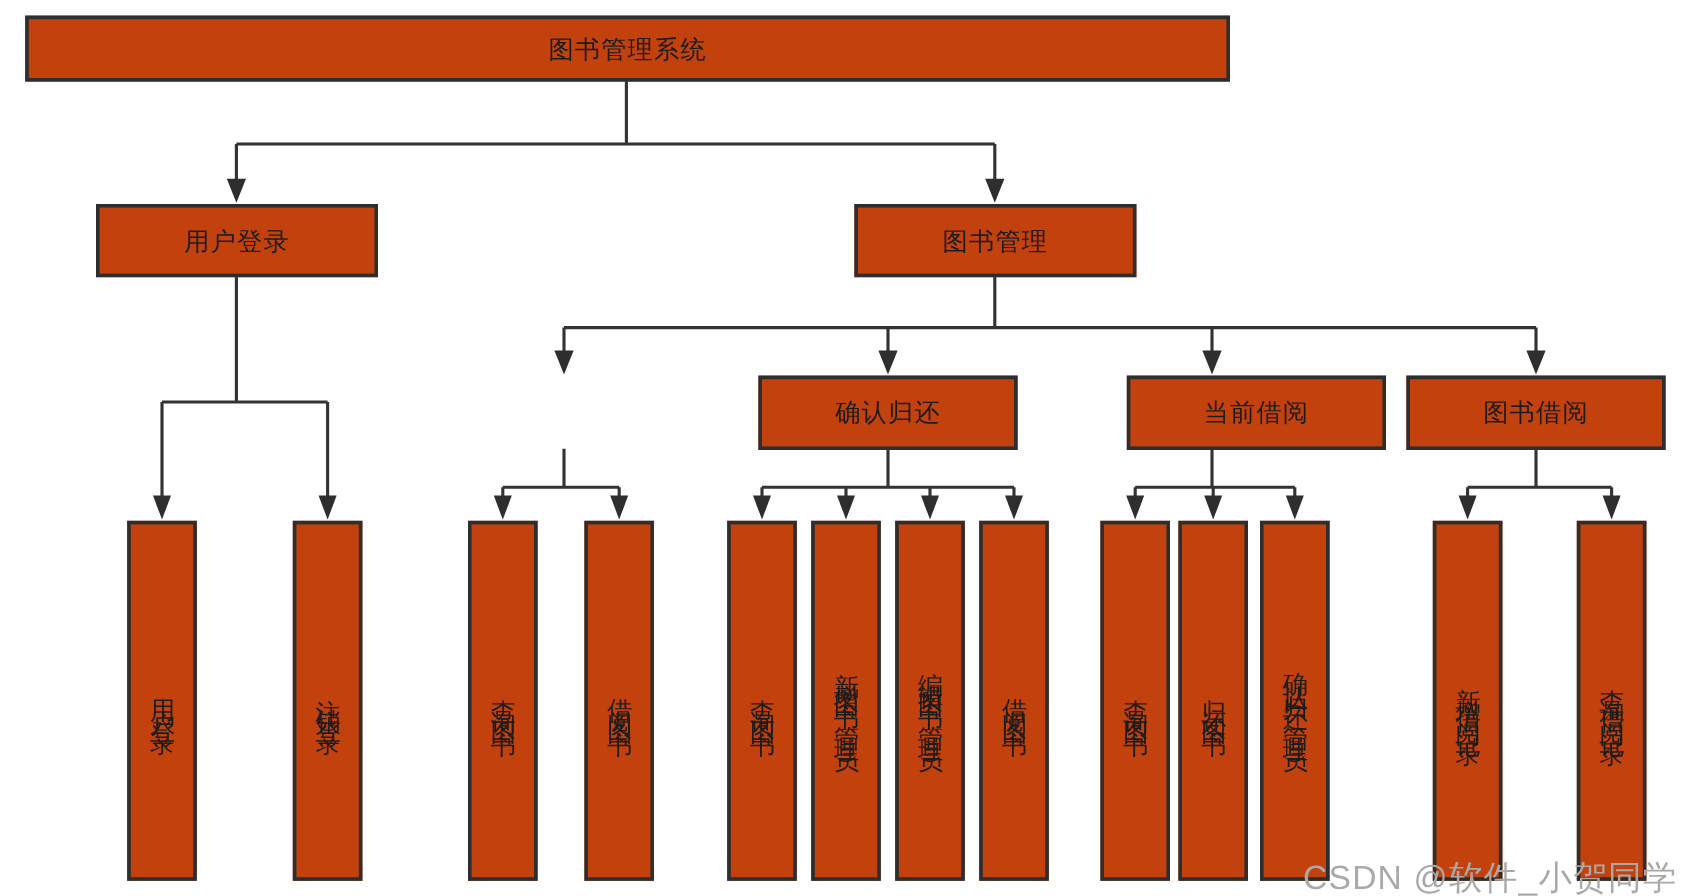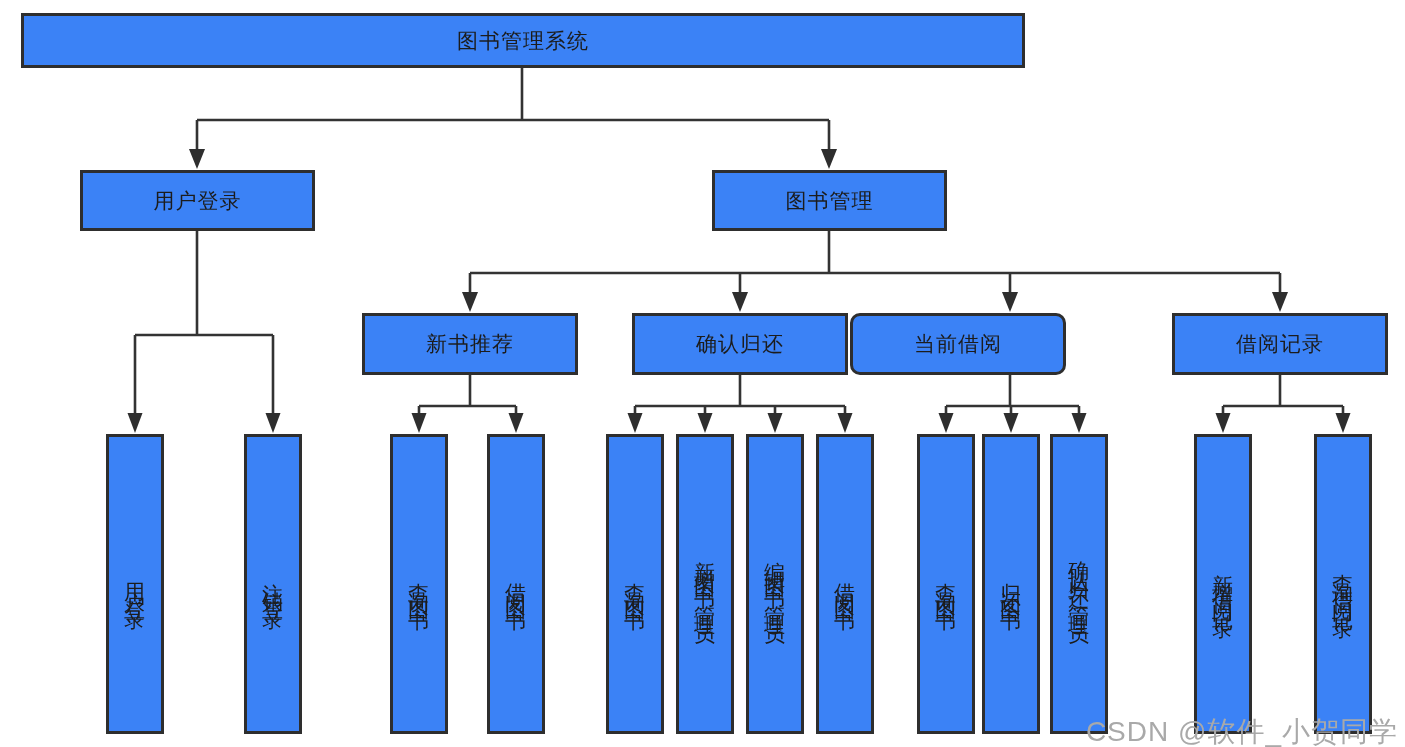--- a/index.html
+++ b/index.html
@@ -8,21 +8,21 @@
     width:1405px; height:747px;
     background:#ffffff;
     font-family:"Liberation Sans","DejaVu Sans",sans-serif;
     overflow:hidden;
   }
   #wires { position:absolute; left:0; top:0; width:1405px; height:747px; }
   .box {
     position:absolute;
     box-sizing:border-box;
     border:3px solid #2e2e2e;
-    background:#3b82f6;
+    background:#c2410c;
     display:flex;
     align-items:center;
     justify-content:center;
     color:#1c1c1c;
   }
   .hlabel {
     font-size:21px;
     letter-spacing:1px;
     white-space:nowrap;
   }
@@ -35,21 +35,21 @@
     white-space:nowrap;
   }
   
   .n-root   { left:21px;  top:13px;  width:1004px; height:55px; }
   
   .n-bA     { left:80px;  top:170px; width:235px; height:61px; }
   .n-bB     { left:712px; top:170px; width:235px; height:61px;align-items:center; }
   
   .n-s1     { left:362px;  top:313px; width:216px; height:62px; }
   .n-s2     { left:632px;  top:313px; width:216px; height:62px; }
-  .n-s3     { left:850px;  top:313px; width:216px; height:62px;border-radius:10px; }
+  .n-s3     { left:939px;  top:313px; width:216px; height:62px; }
   .n-s4     { left:1172px; top:313px; width:216px; height:62px; }
   
   .leaf     { top:434px; width:58px; height:300px; }
   .n-a1 { left:106px; }  .n-a2 { left:244px; }
   .n-b1 { left:390px; }  .n-b2 { left:487px; }
   .n-c1 { left:606px; }  .n-c2 { left:676px; }  .n-c3 { left:746px; }  .n-c4 { left:816px; }
   .n-d1 { left:917px; }  .n-d2 { left:982px; }  .n-d3 { left:1050px; }
   .n-e1 { left:1194px; } .n-e2 { left:1314px; }
   #watermark {
     position:absolute;
@@ -111,31 +111,28 @@
     <span class="hlabel">图书管理系统</span>
   </div>
 
   <div class="box n-bA">
     <span class="hlabel">用户登录</span>
   </div>
   <div class="box n-bB">
     <span class="hlabel">图书管理</span>
   </div>
 
-  <div class="box n-s1">
-    <span class="hlabel">新书推荐</span>
-  </div>
   <div class="box n-s2">
     <span class="hlabel">确认归还</span>
   </div>
   <div class="box n-s3">
     <span class="hlabel">当前借阅</span>
   </div>
   <div class="box n-s4">
-    <span class="hlabel">借阅记录</span>
+    <span class="hlabel">图书借阅</span>
   </div>
 
   <div class="box leaf n-a1">
     <span class="vtext">用户登录</span>
   </div>
   <div class="box leaf n-a2">
     <span class="vtext">注销登录</span>
   </div>
 
   <div class="box leaf n-b1">

